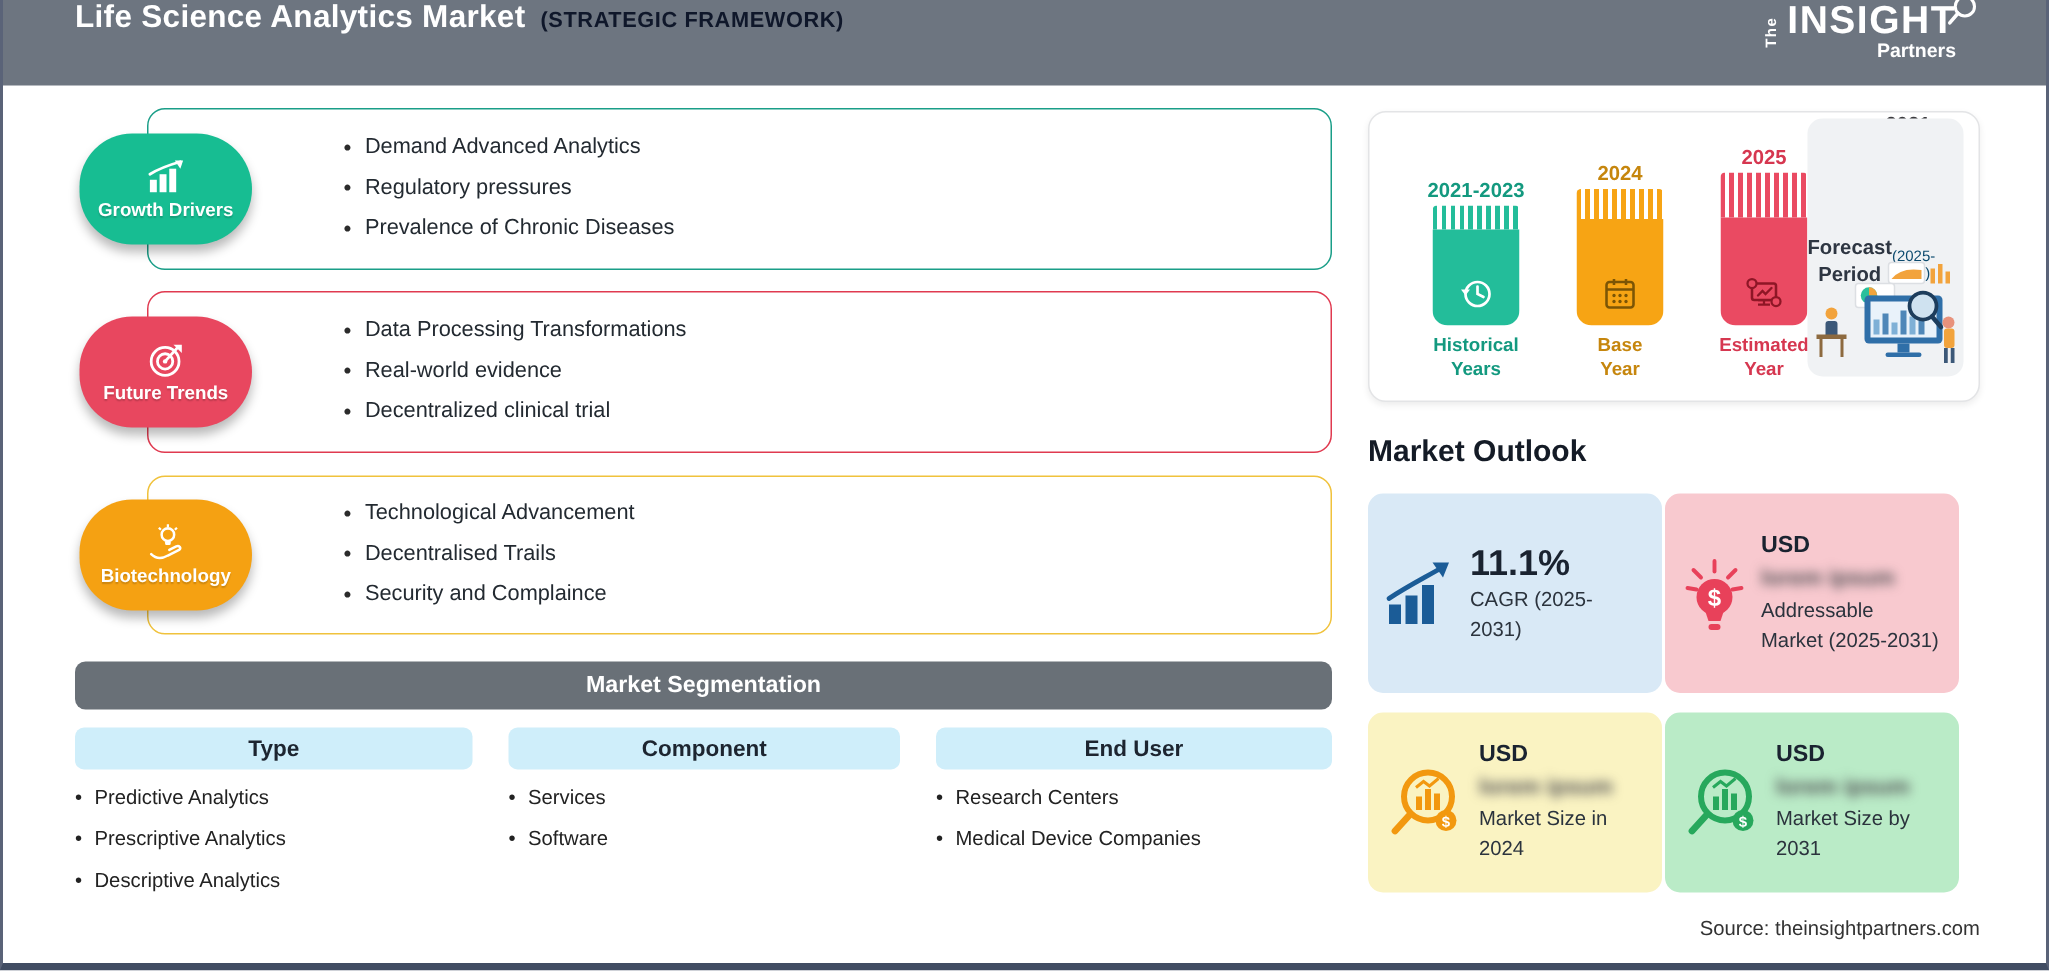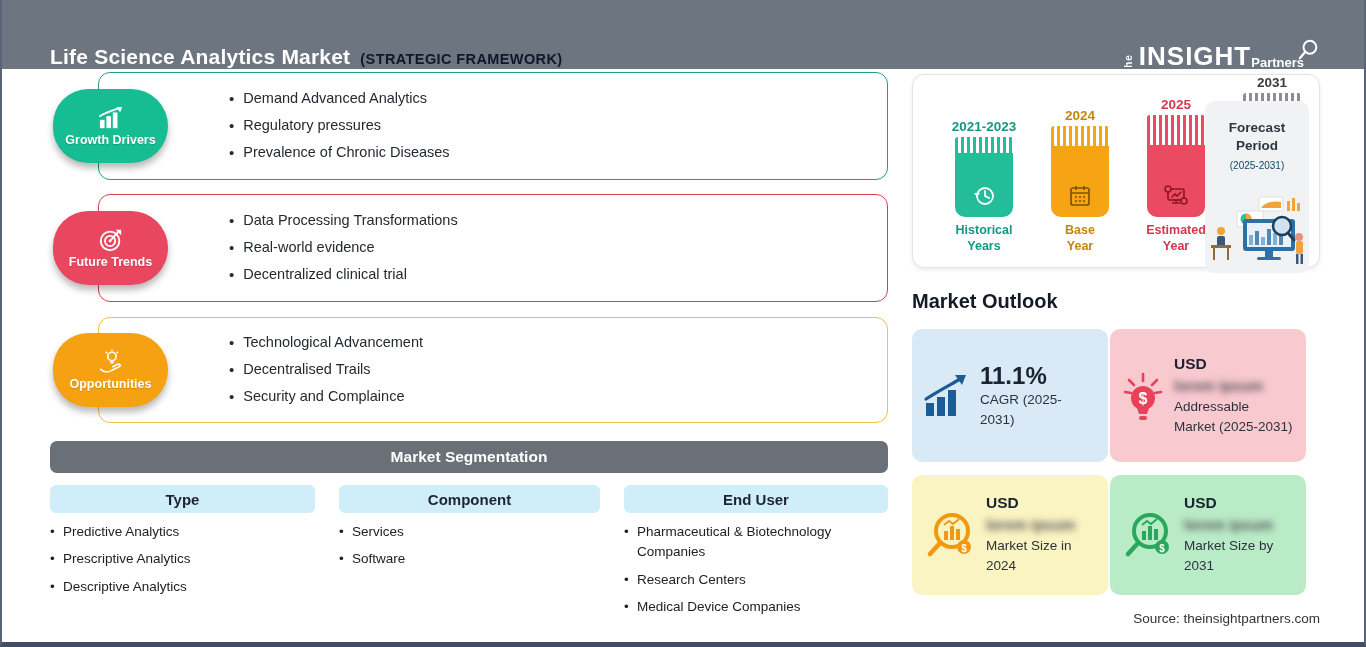--- a/index.html
+++ b/index.html
@@ -5,29 +5,29 @@
   * { margin:0; padding:0; box-sizing:border-box; }
   body { font-family:"Liberation Sans", sans-serif; background:#fff; }
   .page {
     position:relative; width:1366px; height:647px; background:#ffffff;
     border-left:2px solid #5a6378; border-right:2px solid #5a6378; border-bottom:5px solid #414d63;
     overflow:hidden;
   }
 
   
   .header {
-    position:absolute; top:0; left:0; right:0; height:69px; background:#6d7580;
-    display:flex; align-items:flex-end; justify-content:space-between; padding:0 46px 0 48px;
+    position:absolute; top:0; left:0; right:0; height:57px; background:#6d7580;
+    display:flex; align-items:flex-start; justify-content:space-between; padding:0 46px 0 48px;
   }
   .header-title-wrap { display:flex; align-items:baseline; gap:10px; }
   .header-title { color:#fff; font-size:21px; font-weight:bold; letter-spacing:.2px; }
   .header-subtitle { color:#0f172a; font-size:14.5px; font-weight:bold; letter-spacing:.4px; }
   .logo { position:relative; display:flex; align-items:flex-start; color:#fff; padding-right:14px; }
   .logo-the { font-size:10px; font-weight:bold; transform:rotate(-90deg) translate(-2px,0); transform-origin:center; letter-spacing:1px; margin-top:14px; }
-  .logo-main { display:flex; flex-direction:row; align-items:flex-end; line-height:1; }
+  .logo-main { display:flex; flex-direction:column; align-items:flex-end; line-height:1; }
   .logo-insight { font-size:26px; font-weight:bold; letter-spacing:1px; }
   .logo-partners { font-size:13px; font-weight:bold; margin-top:1px; }
   .logo-lens { position:absolute; top:-4px; right:-2px; width:22px; height:22px; }
 
   
   .left-col { position:absolute; left:48px; top:72px; width:838px; }
   .fw-box {
     position:relative; margin-left:48px; height:108px; border-radius:12px;
     background:#fff; display:flex; flex-direction:column; justify-content:center;
     padding-left:130px; gap:9px; margin-bottom:14px;
@@ -82,22 +82,22 @@
   .tl-bar-1 .tl-solid  { height:64px; background:#23bd9a; }
   .tl-bar-2 .tl-stripe { height:20px; background:repeating-linear-gradient(to right,#f7a414 0 3px,#ffffff 3px 6px); }
   .tl-bar-2 .tl-solid  { height:71px; background:#f7a414; }
   .tl-bar-3 .tl-stripe { height:30px; background:repeating-linear-gradient(to right,#ea4a62 0 3px,#ffffff 3px 6px); }
   .tl-bar-3 .tl-solid  { height:72px; background:#ea4a62; }
   .tl-bar-4 .tl-stripe { height:42px; background:repeating-linear-gradient(to right,#8e8e92 0 3px,#ffffff 3px 6px); }
   .tl-bar-4 .tl-solid  { height:82px; background:#8e8e92; }
   .tl-label { font-size:12.5px; font-weight:bold; text-align:center; line-height:1.25; margin-top:6px; height:34px; }
   .tl-label-1 { color:#13997f; } .tl-label-2 { color:#c6860d; } .tl-label-3 { color:#d63750; } .tl-label-4 { color:#0f172a; }
   .forecast-panel {
-    position:absolute; right:10px; top:26px; width:104px; height:172px; background:#f0f2f4;
-    border-radius:10px; display:flex; flex-direction:column; align-items:center; padding-top:18px;
+    position:absolute; right:10px; top:4px; width:104px; height:172px; background:#f0f2f4;
+    border-radius:10px; display:flex; flex-direction:row; align-items:center; padding-top:18px;
   }
   .forecast-text { font-size:13.5px; font-weight:bold; color:#2e3642; text-align:center; line-height:1.3; }
   .forecast-range { font-size:10px; font-weight:normal; color:#0c4a6e; margin-top:6px; }
   .forecast-illustration { position:absolute; bottom:6px; left:50%; transform:translateX(-50%); }
 
   .outlook-title { font-size:20px; font-weight:bold; color:#141b26; margin-bottom:16px; }
   .cards { display:grid; grid-template-columns:196px 196px; gap:13px 2px; }
   .card { border-radius:10px; padding:12px 12px 12px 10px; display:flex; align-items:center; gap:8px; }
   .card-cagr { background:#d9e9f6; height:133px; }
   .card-addressable { background:#f8c9cf; height:133px; align-items:center; }
@@ -190,21 +190,21 @@
         <span class="pill-icon">
           <svg width="28" height="26" viewBox="0 0 30 28">
             <circle cx="16" cy="8" r="4.5" fill="none" stroke="#fff" stroke-width="1.8"></circle>
             <rect x="14" y="12.5" width="4" height="3" rx="1" fill="#fff"></rect>
             <line x1="16" y1="0.5" x2="16" y2="2.5" stroke="#fff" stroke-width="1.6"></line>
             <line x1="9.5" y1="3" x2="11" y2="4.5" stroke="#fff" stroke-width="1.6"></line>
             <line x1="22.5" y1="3" x2="21" y2="4.5" stroke="#fff" stroke-width="1.6"></line>
             <path d="M4 22 q5 5 12 1 l8 -4 q1.5 -1 0.5 -2.2 q-1 -1 -2.5 -0.3 l-5 2.5" fill="none" stroke="#fff" stroke-width="1.8" stroke-linecap="round"></path>
           </svg>
         </span>
-        <span class="pill-label">Opportunities</span>
+        <span class="pill-label">Biotechnology</span>
       </div>
       <div class="fw-item">
           <span>Technological Advancement</span>
         </div>
       <div class="fw-item">
           <span>Decentralised Trails</span>
         </div>
       <div class="fw-item">
           <span>Security and Complaince</span>
         </div>
@@ -223,21 +223,20 @@
       <div class="seg-col-2">
         <div class="seg-head">Component</div>
         <ul class="seg-list">
           <li>Services</li>
           <li>Software</li>
         </ul>
       </div>
       <div class="seg-col-3">
         <div class="seg-head">End User</div>
         <ul class="seg-list">
-          <li>Pharmaceutical &amp; Biotechnology Companies</li>
           <li>Research Centers</li>
           <li>Medical Device Companies</li>
         </ul>
       </div>
     </div>
   </div>
 
   <div class="right-col">
 
     <div class="timeline-card">

